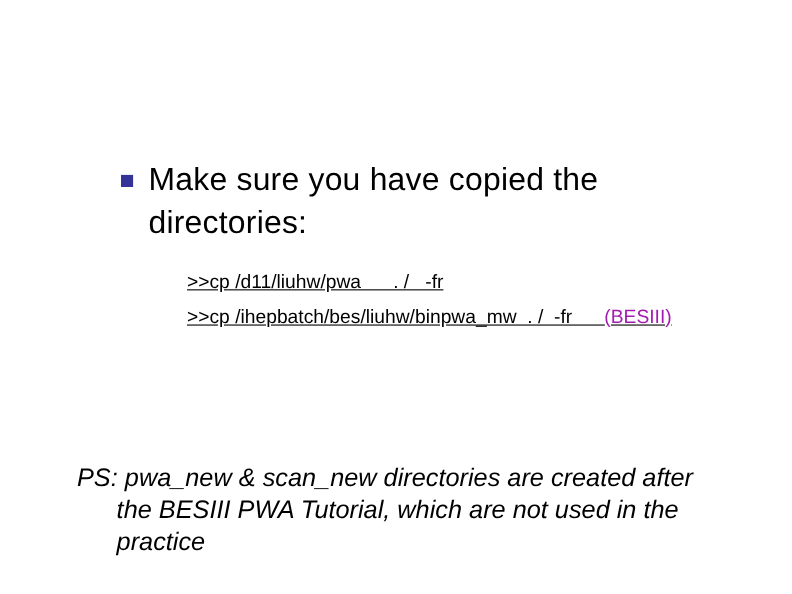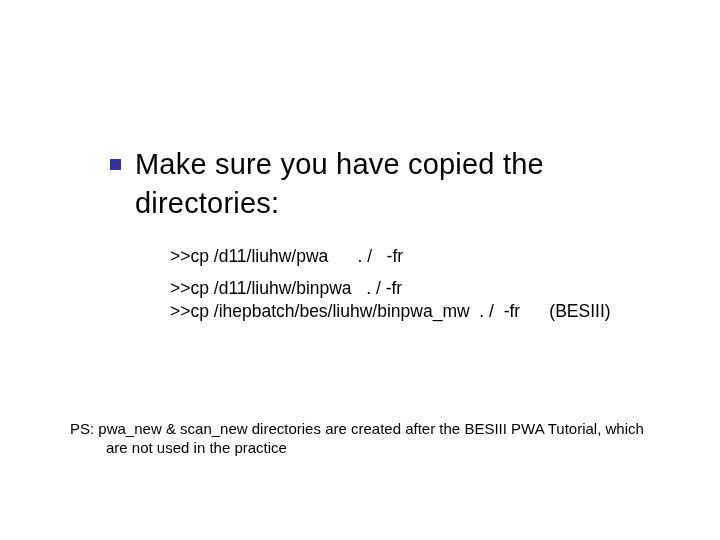--- a/index.html
+++ b/index.html
@@ -39,60 +39,61 @@
     line-height: 1.35;
     letter-spacing: 0.2px;
   }
   .cmd-block {
     position: absolute;
     top: 248px;
     left: 170px;
     right: 50px;
     font-size: 17.5px;
     line-height: 1.0;
+    text-decoration: underline;
   }
   .cmd-line {
     white-space: pre;
     margin-bottom: 6px;
   }
   .gap {
     height: 8px;
   }
   .annot {
-    color: #000000;
+    color: #a21caf;
   }
   .ps-block {
     position: absolute;
     top: 420px;
     left: 70px;
     right: 70px;
-    font-size: 15px;
+    font-size: 23px;
     line-height: 1.25;
     padding-left: 0;
+    font-style: italic;
   }
   .ps-block .ps-text {
     display: block;
     text-indent: -36px;
     padding-left: 36px;
   }
 </style>
 </head>
 <body>
 
 <div class="slide">
 
   <div class="main-bullet">
     <div class="bullet-square"></div>
     <div class="headline">Make sure you have copied the directories:</div>
   </div>
 
   <div class="cmd-block">
     <div class="cmd-line">&gt;&gt;cp /d11/liuhw/pwa      . /   -fr</div>
     <div class="gap"></div>
-    <div class="cmd-line">&gt;&gt;cp /d11/liuhw/binpwa   . / -fr</div>
     <div class="cmd-line"><span>&gt;&gt;cp /ihepbatch/bes/liuhw/binpwa_mw  . /  -fr      </span><span class="annot">(BESIII)</span></div>
   </div>
 
   <div class="ps-block">
     <span class="ps-text">PS: pwa_new &amp; scan_new directories are created after the BESIII PWA Tutorial, which are not used in the practice</span>
   </div>
 
 </div>
 
 </body></html>

